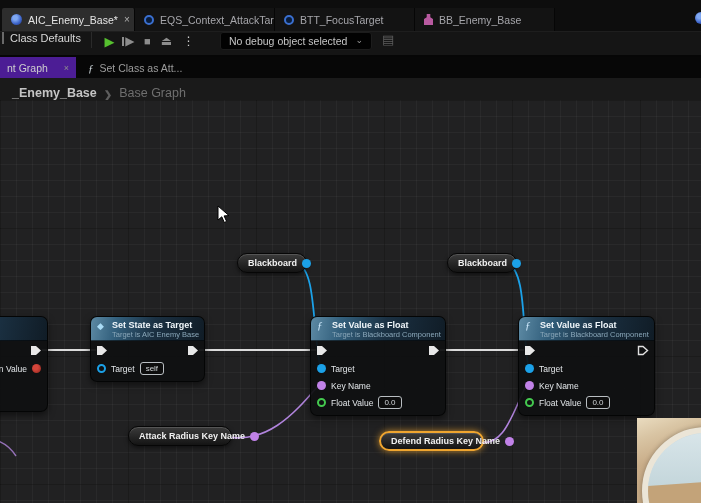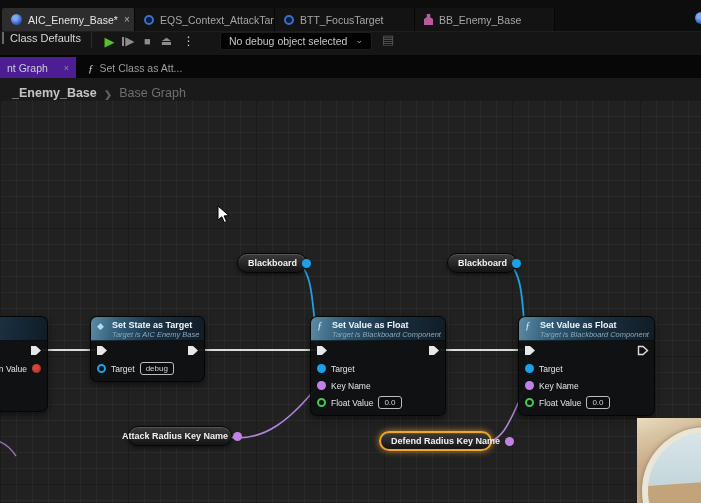--- a/index.html
+++ b/index.html
@@ -69,21 +69,21 @@
   .wires{position:absolute;inset:0;z-index:1;pointer-events:none;}
 
   .node{position:absolute;z-index:2;background:rgba(15,16,17,.94);border:1px solid rgba(0,0,0,.65);
         border-radius:7px;box-shadow:0 3px 7px rgba(0,0,0,.5);}
   .node-header{position:relative;height:24px;border-radius:6px 6px 0 0;padding:3px 6px 0 21px;
         background:linear-gradient(100deg,#5d8aa4 0%,#33607d 22%,#1b3143 55%,#101c26 100%);
         border-bottom:1px solid rgba(0,0,0,.6);}
   .node-icon{position:absolute;left:6px;top:4px;font-size:9px;color:#aadcf6;}
   .node-icon.fn{font-family:"Liberation Serif",serif;font-style:italic;font-size:11px;top:2px;color:#cfeafd;}
   .node-title{font-size:9px;font-weight:bold;color:#f0f6fa;line-height:10px;white-space:nowrap;}
-  .node-sub{font-size:7.5px;font-style:italic;color:#8aa7b9;line-height:9px;white-space:nowrap;}
+  .node-sub{font-size:7.5px;color:#8aa7b9;line-height:9px;white-space:nowrap;}
   .exec-row{display:flex;justify-content:space-between;align-items:center;height:19px;padding:0 5px;}
   .exec-row.out-only{justify-content:flex-end;}
   .pin-row{display:flex;align-items:center;gap:5px;height:17px;padding:0 6px;font-size:8.5px;color:#e3e7ea;white-space:nowrap;}
   .pin-row.right{justify-content:flex-end;}
   .pin-dot{width:9px;height:9px;border-radius:50%;flex:0 0 auto;}
   .pd-blue{background:#1ba1e8;}
   .pd-blue-hollow{border:2px solid #1ba1e8;background:transparent;width:9px;height:9px;}
   .pd-purple{background:#c182e8;}
   .pd-green-hollow{border:2px solid #44c94f;background:transparent;}
   .pd-red{background:radial-gradient(circle at 40% 38%, #d4453a 0 30%, #8c241c 100%);}
@@ -209,21 +209,21 @@
         <svg width="12" height="11">
             <path d="M1,1 H6 L11,5.5 L6,10 H1 Z" fill="#e8e8e8"></path>
           </svg>
         <svg width="12" height="11">
             <path d="M1,1 H6 L11,5.5 L6,10 H1 Z" fill="#e8e8e8"></path>
           </svg>
       </div>
       <div class="pin-row">
         <span class="pin-dot pd-blue-hollow"></span>
         <span>Target</span>
-        <span class="valbox">debug</span>
+        <span class="valbox">self</span>
       </div>
     </div>
 
     <div class="pill" style="left:237px;top:153px;width:70px;">
       <span>Blackboard</span>
       <span class="pin-dot pd-blue"></span>
     </div>
 
     <div class="pill" style="left:447px;top:153px;width:70px;">
       <span>Blackboard</span>
@@ -281,26 +281,26 @@
         <span class="pin-dot pd-purple"></span>
         <span>Key Name</span>
       </div>
       <div class="pin-row">
         <span class="pin-dot pd-green-hollow"></span>
         <span>Float Value</span>
         <span class="valbox">0.0</span>
       </div>
     </div>
 
-    <div class="pill" style="left:128px;top:326px;width:104px;justify-content:center;">
+    <div class="pill" style="left:128px;top:326px;width:104px;">
       <span>Attack Radius Key Name</span>
       <span class="pin-dot pd-purple"></span>
     </div>
 
-    <div class="pill selected" style="left:379px;top:331px;width:113px;">
+    <div class="pill selected" style="left:379px;top:331px;width:105px;">
       <span>Defend Radius Key Name</span>
       <span class="pin-dot pd-purple"></span>
     </div>
 
   </div>
 
   <div class="cursor">
     <svg width="14" height="20" viewBox="0 0 14 20">
         <path d="M1,1 L1,15 L4.8,11.8 L7.3,17.5 L9.6,16.4 L7.1,10.9 L12,10.6 Z" fill="#ffffff" stroke="#000000" stroke-width="1"></path>
       </svg>

